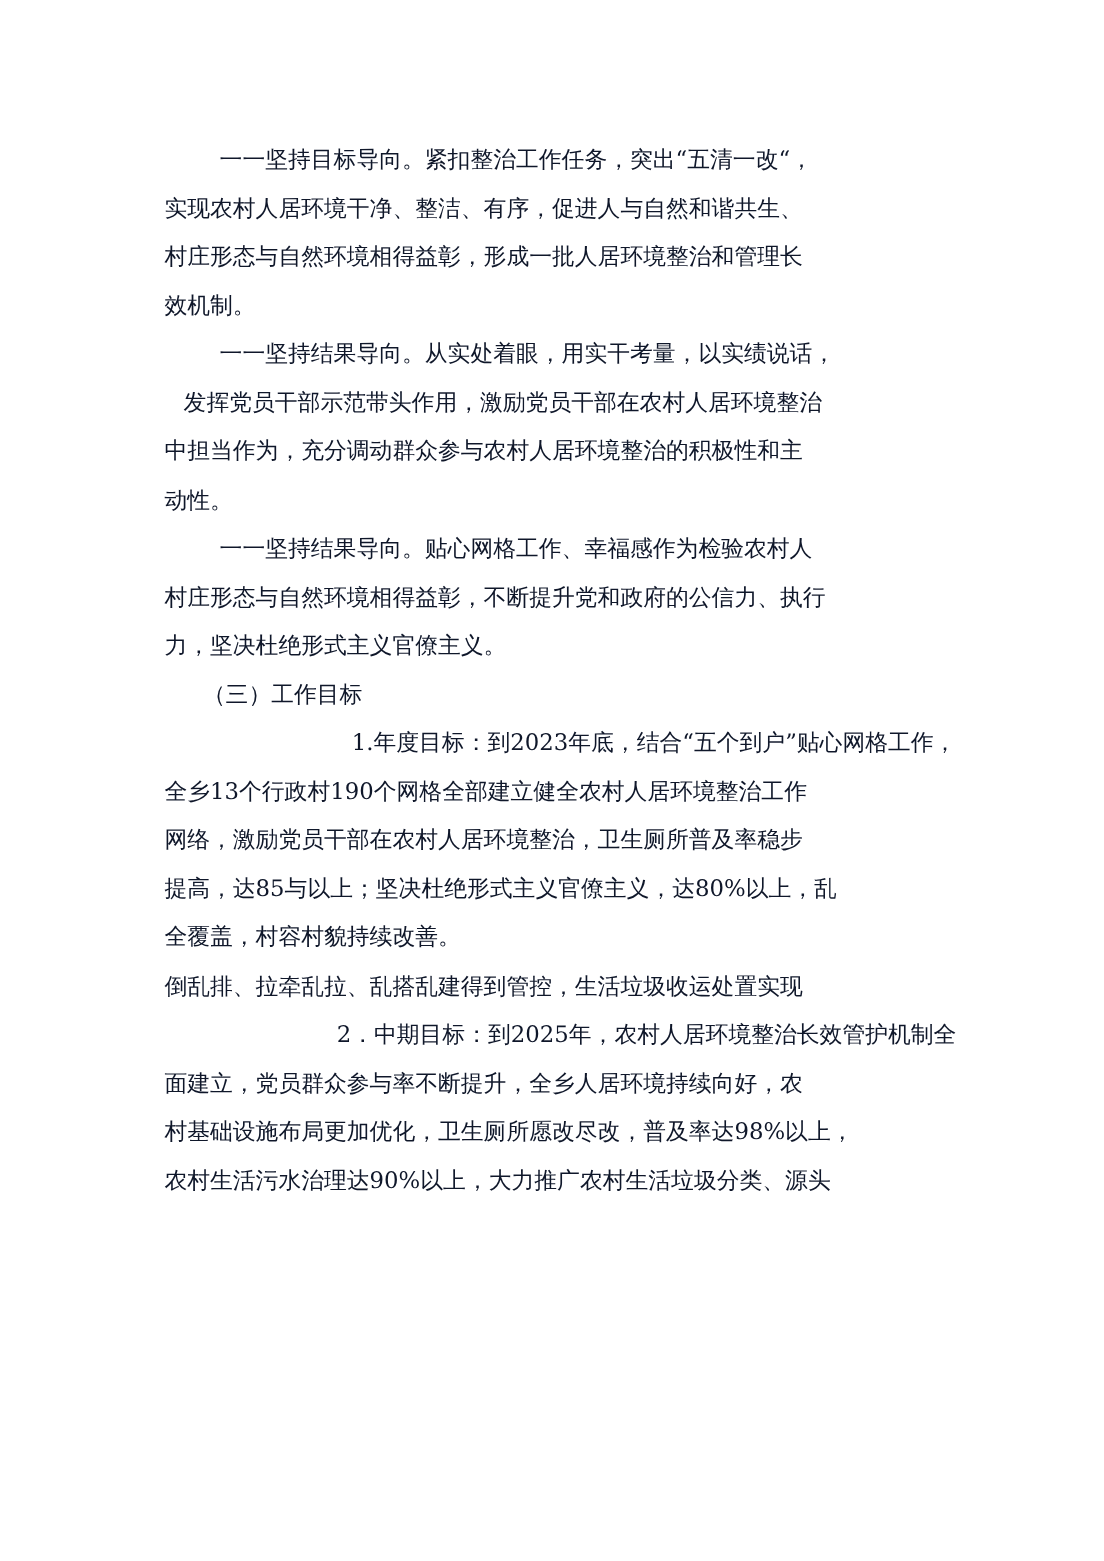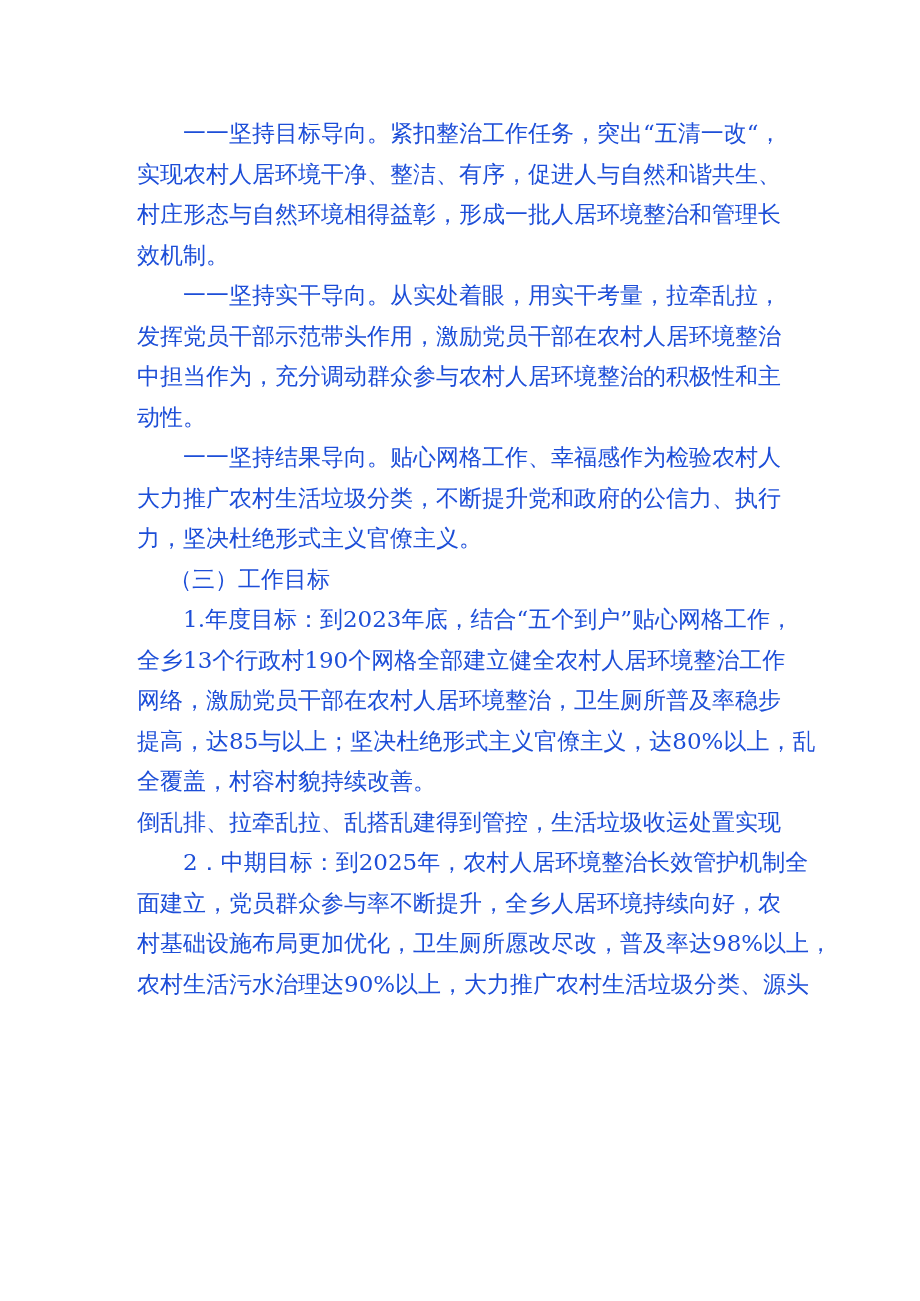--- a/index.html
+++ b/index.html
@@ -1,55 +1,55 @@
 <!DOCTYPE html>
 <html><head>
 <meta charset="utf-8">
 <style>
   html, body { margin: 0; padding: 0; background: #ffffff; }
   body { width: 920px; height: 1301px; overflow: hidden; position: relative; }
   .page {
     position: absolute; left: 137px; top: 113px; width: 660px;
     font-family: "DejaVu Serif", "Liberation Serif", serif;
-    font-size: 23px; color: #1d4ed8; line-height: 42px;
+    font-size: 19px; color: #0f172a; line-height: 42px;
   }
   .line { display: block; white-space: nowrap; }
   .line.first { padding-left: 46px; }
 </style>
 </head>
 <body>
 
 <div class="page">
 
   <div class="para-block" style="margin-bottom:0;">
     <span class="line first" style="letter-spacing: 0px;">一一坚持目标导向。紧扣整治工作任务，突出“五清一改“，</span>
     <span class="line" style="letter-spacing: 0px;">实现农村人居环境干净、整洁、有序，促进人与自然和谐共生、</span>
     <span class="line" style="letter-spacing: 0px;">村庄形态与自然环境相得益彰，形成一批人居环境整治和管理长</span>
     <span class="line">效机制。</span>
   </div>
 
   <div class="para-block">
-    <span class="line first" style="letter-spacing: 0px;">一一坚持实干导向。从实处着眼，用实干考量，拉牵乱拉，</span>
-    <span class="line" style="letter-spacing: 0px;">发挥党员干部示范带头作用，激励党员干部在农村人居环境整治</span>
+    <span class="line first" style="letter-spacing: 0px;">一一坚持结果导向。从实处着眼，用实干考量，以实绩说话，</span>
+    <span class="line" style="letter-spacing: 0px; margin-left: 16px;">发挥党员干部示范带头作用，激励党员干部在农村人居环境整治</span>
     <span class="line" style="letter-spacing: 0px;">中担当作为，充分调动群众参与农村人居环境整治的积极性和主</span>
     <span class="line">动性。</span>
   </div>
 
   <div class="para-block">
     <span class="line first" style="letter-spacing: 0px;">一一坚持结果导向。贴心网格工作、幸福感作为检验农村人</span>
-    <span class="line" style="letter-spacing: 0px;">大力推广农村生活垃圾分类，不断提升党和政府的公信力、执行</span>
+    <span class="line" style="letter-spacing: 0px;">村庄形态与自然环境相得益彰，不断提升党和政府的公信力、执行</span>
     <span class="line">力，坚决杜绝形式主义官僚主义。</span>
   </div>
 
   <div class="para-block">
     <span class="line" style="padding-left:32px;">（三）工作目标</span>
   </div>
 
   <div class="para-block">
-    <span class="line first" style="letter-spacing: 0px;">1.年度目标：到2023年底，结合“五个到户”贴心网格工作，</span>
+    <span class="line first" style="letter-spacing: 0px; text-align: right;">1.年度目标：到2023年底，结合“五个到户”贴心网格工作，</span>
     <span class="line" style="letter-spacing: 0px;">全乡13个行政村190个网格全部建立健全农村人居环境整治工作</span>
     <span class="line" style="letter-spacing: 0px;">网络，激励党员干部在农村人居环境整治，卫生厕所普及率稳步</span>
     <span class="line" style="letter-spacing: 0px;">提高，达85与以上；坚决杜绝形式主义官僚主义，达80%以上，乱</span>
     <span class="line">全覆盖，村容村貌持续改善。</span>
     <span class="line" style="letter-spacing: 0px;">倒乱排、拉牵乱拉、乱搭乱建得到管控，生活垃圾收运处置实现</span>
   </div>
 
   <div class="para-block">
     <span class="line first" style="letter-spacing: 0px; text-align: right;">2．中期目标：到2025年，农村人居环境整治长效管护机制全</span>
     <span class="line" style="letter-spacing: 0px;">面建立，党员群众参与率不断提升，全乡人居环境持续向好，农</span>

